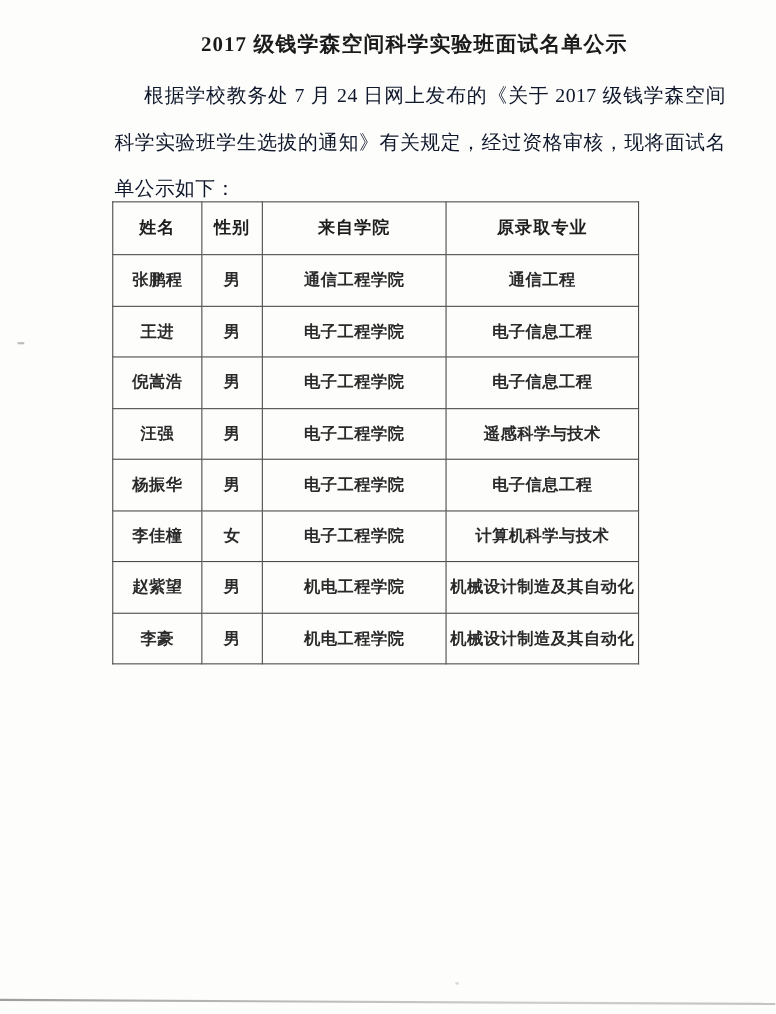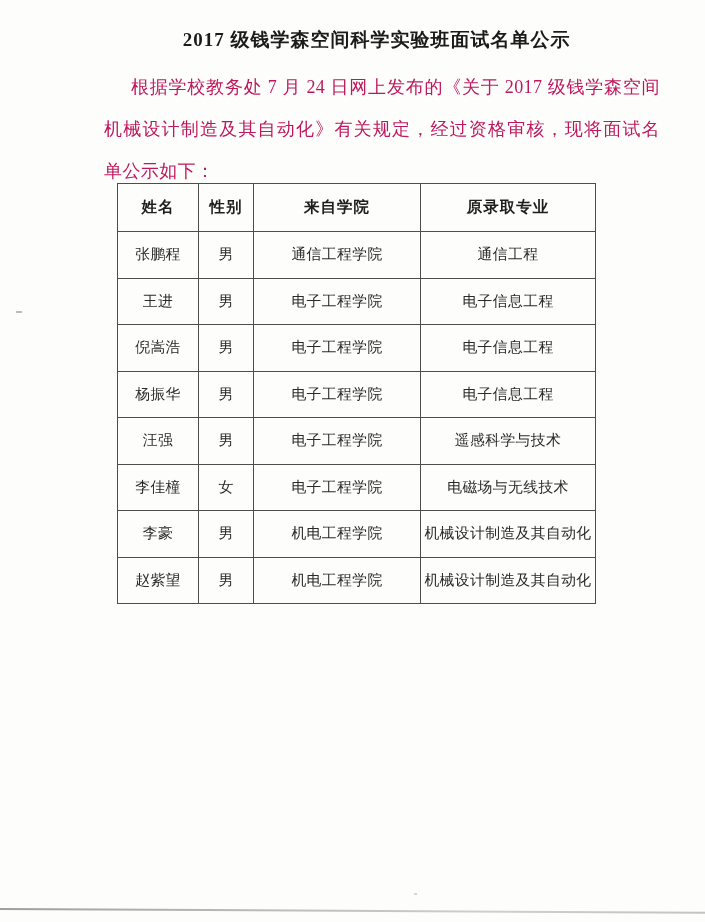--- a/index.html
+++ b/index.html
@@ -27,38 +27,38 @@
     letter-spacing: 1px;
     color: #1b1b1b;
   }
   
   .intro {
     position: absolute;
     top: 66px; left: 104px;
     width: 556px;
     font-size: 18px;
     line-height: 42px;
-    color: #be185d;
+    color: #0f172a;
   }
   .intro .line {
     text-align: justify;
     text-align-last: justify;
     letter-spacing: 0.4px;
     white-space: nowrap;
   }
   .intro .line.first { text-indent: 27px; }
   .intro .line.last {
     text-align: center;
     text-align-last: left;
     font-family: Liberation Serif, serif;
   }
   
   .tbl-wrap {
     position: absolute;
-    top: 183px; left: 117px; border-radius: 10px;
+    top: 183px; left: 102px; border-radius: 10px;
   }
   table.roster {
     border-collapse: collapse;
     table-layout: fixed;
     width: 478px;
   }
   table.roster th, table.roster td {
     border: 1px solid #4d4d4d;
     text-align: center;
     vertical-align: middle;
@@ -69,21 +69,21 @@
   table.roster th {
     height: 47px;
     font-size: 15.5px;
     font-weight: bold;
     color: #1e1e1e;
     letter-spacing: 1px;
   }
   table.roster td {
     height: 45.5px;
     font-size: 14.8px;
-    font-weight: normal;
+    font-weight: bold;
     color: #2a2a2a;
     letter-spacing: 0.4px;
   }
   col.c-name  { width: 81px; }
   col.c-sex   { width: 55px; }
   col.c-col   { width: 167px; }
   col.c-major { width: 175px; }
   
   .scan-edge {
     position: absolute;
@@ -112,21 +112,21 @@
 </style>
 </head>
 <body>
 
 <div class="page">
 
   <h1 class="doc-title">2017 级钱学森空间科学实验班面试名单公示</h1>
 
   <div class="intro">
     <div class="line first">根据学校教务处 7 月 24 日网上发布的《关于 2017 级钱学森空间</div>
-    <div class="line">机械设计制造及其自动化》有关规定，经过资格审核，现将面试名</div>
+    <div class="line">科学实验班学生选拔的通知》有关规定，经过资格审核，现将面试名</div>
     <div class="line last">单公示如下：</div>
   </div>
 
   <div class="tbl-wrap">
     <table class="roster">
       <colgroup>
         <col class="c-name">
           <col class="c-sex">
           <col class="c-col">
           <col class="c-major">
@@ -152,45 +152,45 @@
             <td>电子工程学院</td>
             <td>电子信息工程</td>
           </tr>
           <tr>
             <td>倪嵩浩</td>
             <td>男</td>
             <td>电子工程学院</td>
             <td>电子信息工程</td>
           </tr>
           <tr>
+            <td>汪强</td>
+            <td>男</td>
+            <td>电子工程学院</td>
+            <td>遥感科学与技术</td>
+          </tr>
+          <tr>
             <td>杨振华</td>
             <td>男</td>
             <td>电子工程学院</td>
             <td>电子信息工程</td>
-          </tr>
-          <tr>
-            <td>汪强</td>
-            <td>男</td>
-            <td>电子工程学院</td>
-            <td>遥感科学与技术</td>
           </tr>
           <tr>
             <td>李佳橦</td>
             <td>女</td>
             <td>电子工程学院</td>
-            <td>电磁场与无线技术</td>
-          </tr>
-          <tr>
-            <td>李豪</td>
+            <td>计算机科学与技术</td>
+          </tr>
+          <tr>
+            <td>赵紫望</td>
             <td>男</td>
             <td>机电工程学院</td>
             <td>机械设计制造及其自动化</td>
           </tr>
           <tr>
-            <td>赵紫望</td>
+            <td>李豪</td>
             <td>男</td>
             <td>机电工程学院</td>
             <td>机械设计制造及其自动化</td>
           </tr>
         </tbody>
     </table>
   </div>
 
   <div class="speck-1"></div>
   <div class="speck-2"></div>

